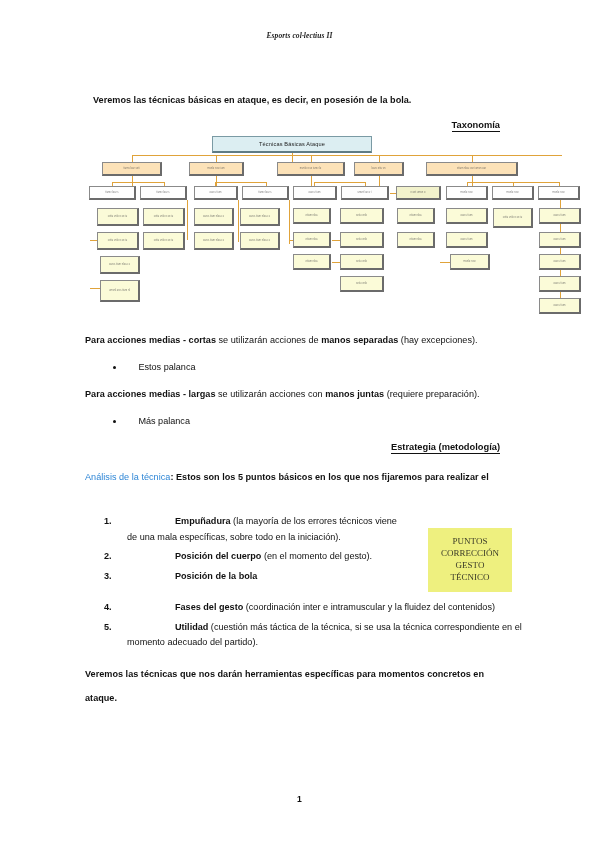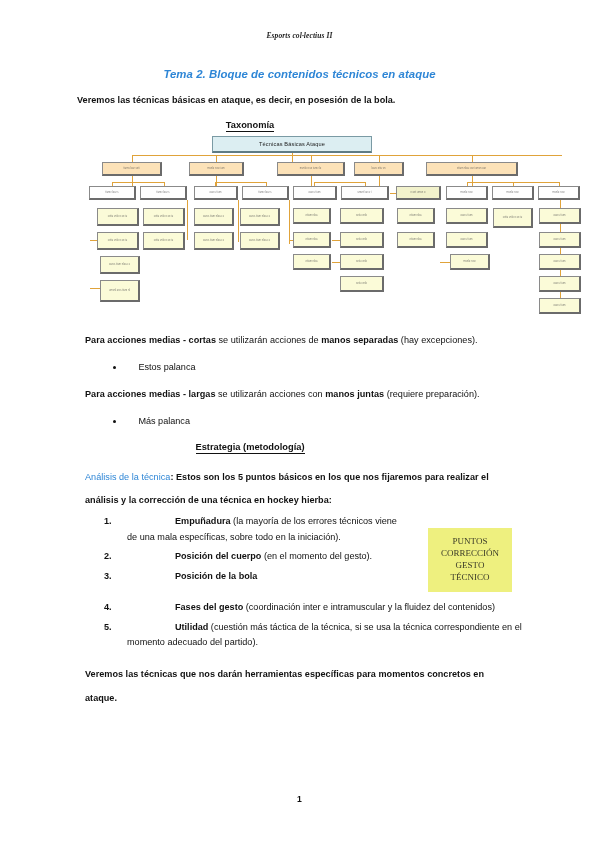--- a/index.html
+++ b/index.html
@@ -59,21 +59,21 @@
     color: #111111;
     letter-spacing: .02px;
   }
   .para.normal { font-weight: normal; }
   .para b { font-weight: bold; text-align: center; }
 
   .centered-heading {
     position: absolute;
     width: 500px;
     left: 0;
-    text-align: center;
+    text-align: right;
     font-size: 9.3px;
     font-weight: bold;
     color: #111111;
   }
   .centered-heading span {
     border-bottom: 1px solid #111111;
     padding-bottom: 1px;
   }
 
   .accent { color: #2e86d6; font-weight: normal; }
@@ -211,23 +211,22 @@
   .conn.h { height: 1px; }
   .conn.v { width: 1px; }
 </style>
 </head>
 <body>
 
 <div class="page">
 
   <div class="running-head">Esports col·lectius II</div>
 
-  <div class="doc-title">Tema 2. Bloque de contenidos técnicos en ataque</div>
-
-  <div class="para" style="top:94px; left:77px; width:430px;">Veremos las técnicas básicas en ataque, es decir, en posesión de la bola.</div>
+
+  <div class="para" style="top:94px; left:93px; width:430px;">Veremos las técnicas básicas en ataque, es decir, en posesión de la bola.</div>
 
   <div class="centered-heading" style="top:120px;"><span>Taxonomía</span></div>
 
   <div class="diagram">
 
     <div class="node root" style="left:128px; top:0px; width:160px; height:17px;">Técnicas Básicas Ataque</div>
 
     <div class="conn v" style="left:208px; top:17px; height:9px;"></div>
     <div class="conn h" style="left:48px; top:19px; width:430px;"></div>
 
@@ -417,21 +416,20 @@
 
   <div class="bullet-row" style="top:416px; left:113px;">
     <span class="bullet-dot"></span>
     <span>Más palanca</span>
   </div>
 
   <div class="centered-heading" style="top:442px;"><span>Estrategia (metodología)</span></div>
 
   <div class="para normal" style="top:471px; left:85px; width:450px;"><span class="accent">Análisis de la técnica</span><b>: Estos son los 5 puntos básicos en los que nos fijaremos para realizar el</b></div>
 
-  <div class="para normal" style="top:494px; left:85px; width:450px; font-weight:bold;">análisis y la corrección de una técnica en hockey hierba:</div>
 
   <div class="num-list">
     <div class="num-item">
       <span class="num-marker">1.</span>
       <span class="num-text"><b>Empuñadura</b><span> (la mayoría de los errores técnicos viene de una mala específicas, sobre todo en la iniciación).</span></span>
     </div>
     <div class="num-item">
       <span class="num-marker">2.</span>
       <span class="num-text"><b>Posición del cuerpo</b><span> (en el momento del gesto).</span></span>
     </div>

